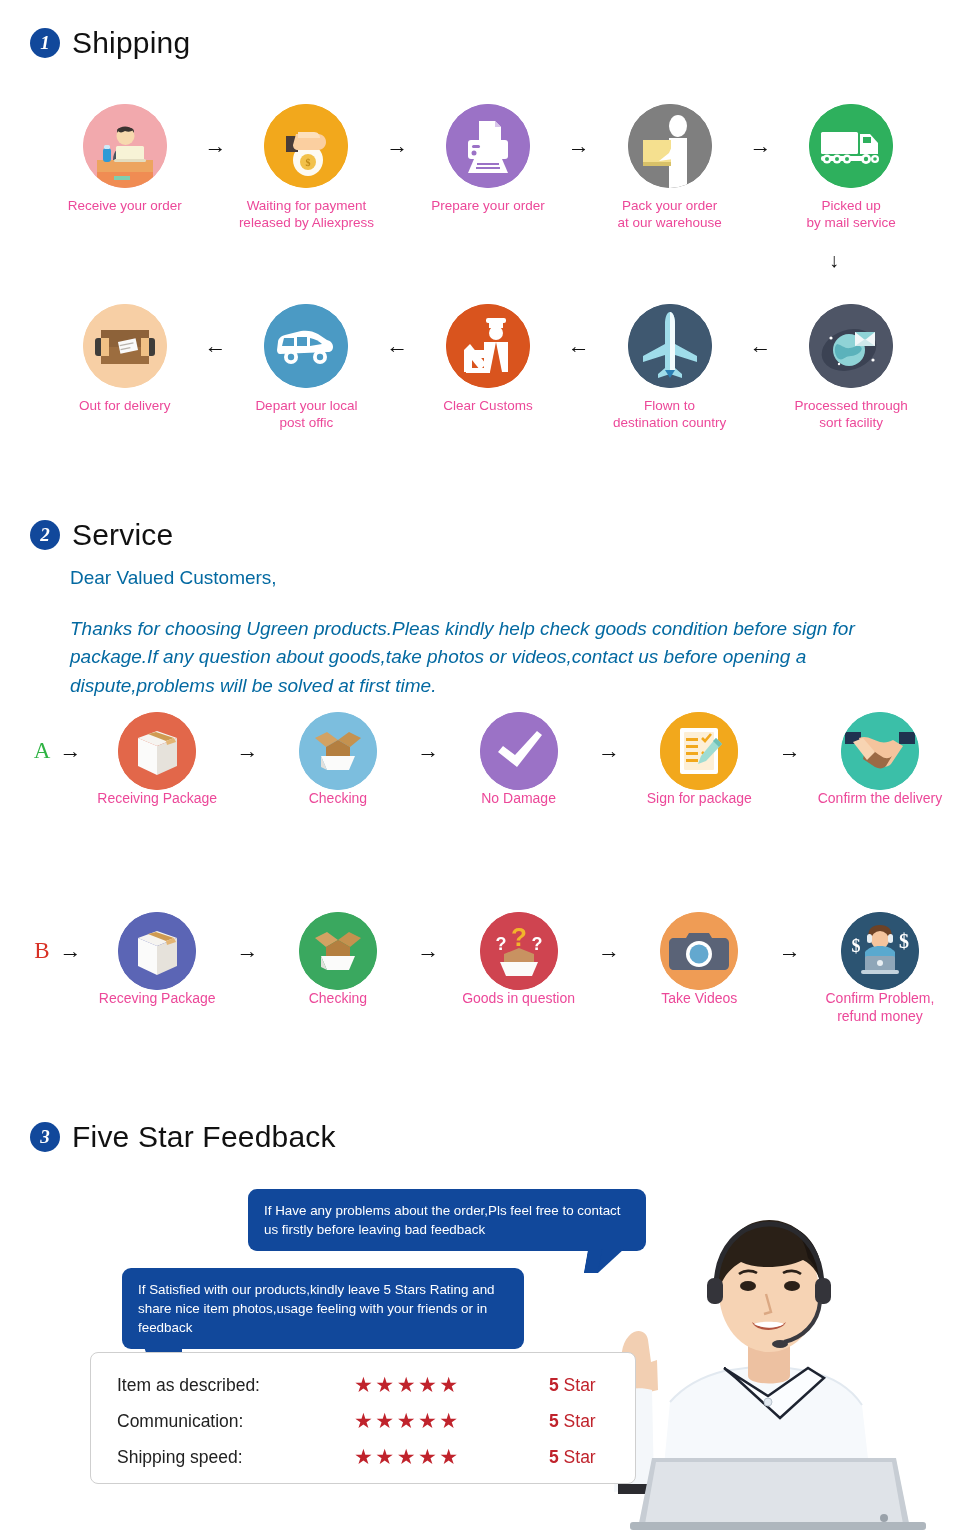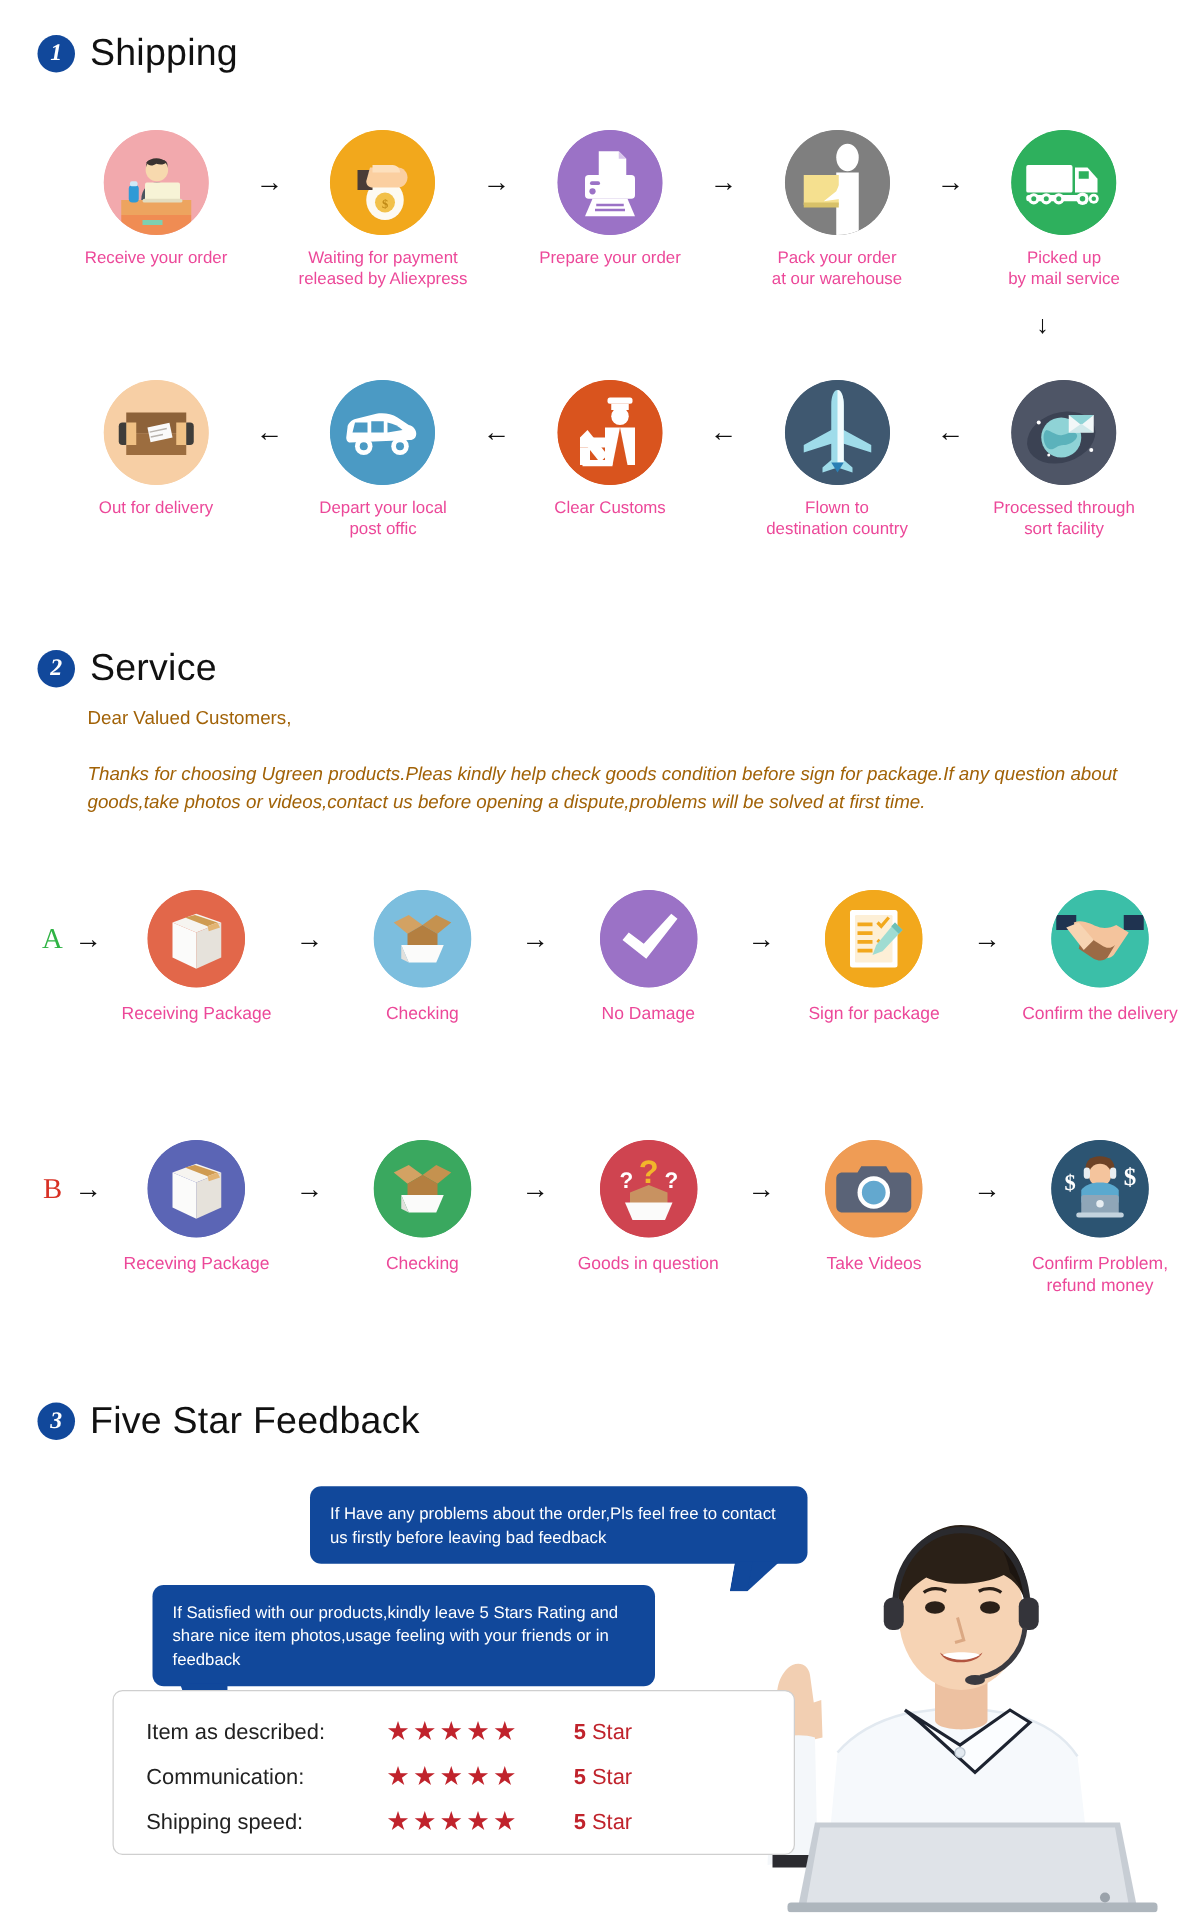--- a/index.html
+++ b/index.html
@@ -49,35 +49,35 @@
   #ship-row-1 .arrow, #ship-row-2 .arrow { width: 24px; height: 84px; align-self: flex-start; }
 
   .downarrow {
     position: absolute; left: 829px; top: 250px;
     font-size: 20px; color: #111; line-height: 1;
   }
 
   
   #service-head { position: absolute; left: 30px; top: 518px; }
   #service-text { position: absolute; left: 70px; top: 564px; width: 860px; }
-  #service-text p { font-size: 15px; line-height: 1.5; color: #a16207; }
+  #service-text p { font-size: 19px; line-height: 1.5; color: #0369a1; }
   #service-text p.body { margin-top: 22px; font-style: italic; }
 
   #svc-row-a { position: absolute; left: 30px; top: 712px; width: 920px; }
   #svc-row-b { position: absolute; left: 30px; top: 912px; width: 920px; }
   #svc-row-a .flow-item, #svc-row-b .flow-item { width: 152px; }
   #svc-row-a .circle, #svc-row-b .circle { width: 78px; height: 78px; }
   #svc-row-a .arrow, #svc-row-b .arrow { width: 44px; height: 78px; }
   .row-letter {
     width: 26px; height: 78px; display:flex; align-items:center; justify-content:center;
     font-size: 23px; font-weight: 400; font-family: "Liberation Serif", serif;
   }
   .row-letter.a { color: #2fb344; }
   .row-letter.b { color: #d83024; }
-  #svc-row-a .caption, #svc-row-b .caption { font-size: 14px; margin-top: 12px; }
+  #svc-row-a .caption, #svc-row-b .caption { font-size: 14px; margin-top: 0; }
 
   
   #feedback-head { position: absolute; left: 30px; top: 1120px; }
 
   .bubble {
     position: absolute; background: #11489b; color: #fff;
     border-radius: 9px; padding: 12px 16px;
     font-size: 13.4px; line-height: 1.42; white-space: pre-line;
   }
   #bubble-1 { left: 248px; top: 1189px; width: 398px; }
@@ -100,21 +100,21 @@
     border-top: 22px solid #11489b;
     border-bottom: 0;
     border-radius: 0 0 0 8px;
   }
 
   #rating-card {
     position: absolute; left: 90px; top: 1352px; width: 546px; height: 132px;
     border: 1px solid #cfcfcf; border-radius: 8px; background: #fff;
     padding: 14px 0 0 26px;
   }
-  .rating-row { display: flex; align-items: center; height: 36px; }
+  .rating-row { display: flex; align-items: center; height: 36px; gap: 45px; }
   .rating-label { width: 192px; font-size: 17.5px; color: #222; }
   .rating-stars { color: #c0232c; font-size: 21px; letter-spacing: 2.5px; width: 150px; }
   .rating-value { font-size: 17.5px; color: #c0232c; }
   .rating-value b { font-weight: 700; }
 
   
   .icosvg { width: 100%; height: 100%; display: block; }
 
   
   #agent { position: absolute; left: 612px; top: 1166px; width: 348px; height: 364px; }

